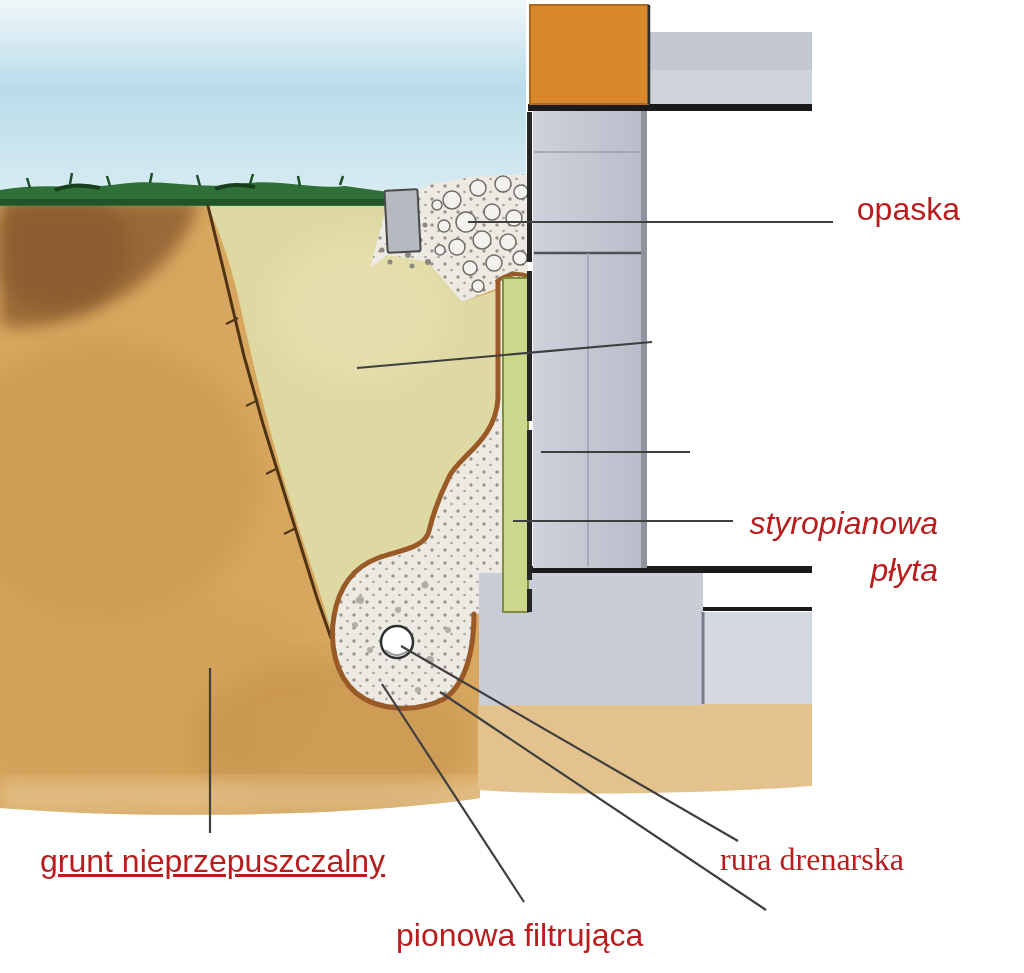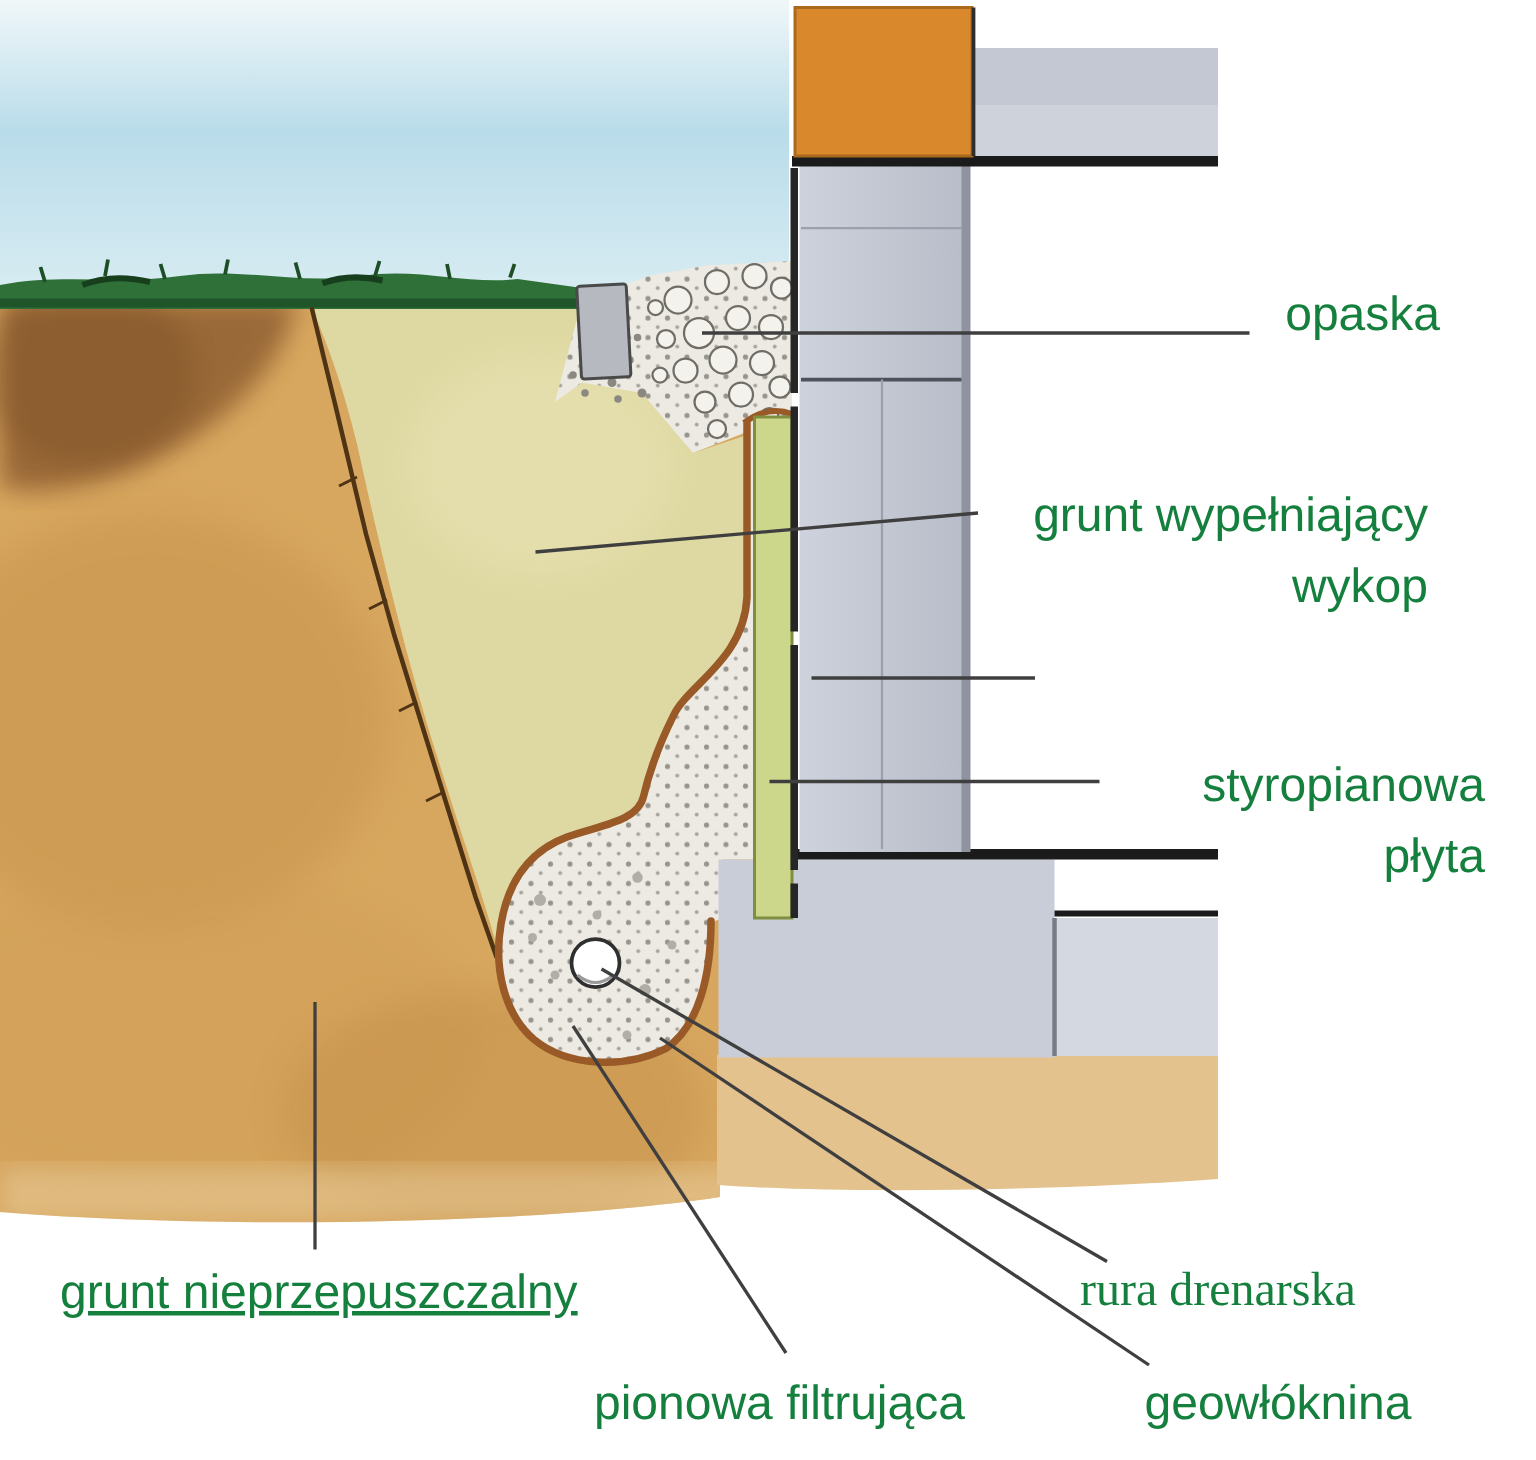--- a/index.html
+++ b/index.html
@@ -1,19 +1,19 @@
 <!DOCTYPE html>
 <html><head>
 <meta charset="utf-8">
 <style>
   html,body{margin:0;padding:0;background:#fff;}
   .stage{position:relative;width:1024px;height:973px;background:#fff;overflow:hidden;
          font-family:"Liberation Sans",sans-serif;}
   .stage svg{position:absolute;left:0;top:0;}
-  .lbl{position:absolute;font-size:32px;font-weight:500;color:#15803d;
+  .lbl{position:absolute;font-size:32px;font-weight:500;color:#b91c1c;
        line-height:47px;white-space:nowrap;}
   .lbl.right{text-align:right;}
 </style>
 </head>
 <body>
 
 <div class="stage">
 
 <svg width="1024" height="973" viewBox="0 0 1024 973">
   <defs>
@@ -182,40 +182,33 @@
     <line x1="382" y1="684" x2="524" y2="902"></line>
     <line x1="401" y1="646" x2="738" y2="841"></line>
     <line x1="440" y1="692" x2="766" y2="910"></line>
   </g>
 </svg>
 
 <div class="lbl right" style="left:770px;top:186px;width:190px;">
   <span>opaska</span><br>
 </div>
 
-<div class="lbl right" style="left:560px;top:320px;width:392px;">
-  <span>grunt wypełniający</span><br>
-  <span>wykop</span>
-</div>
-
-
-<div class="lbl right" style="left:736px;top:500px;width:254px;">
+
+
+<div class="lbl right" style="left:684px;top:500px;width:254px;font-style:italic;">
   <span>styropianowa</span><br>
   <span>płyta</span><br>
 </div>
 
 <div class="lbl" style="left:40px;top:838px;text-decoration:underline;">
   <span>grunt nieprzepuszczalny</span>
 </div>
 
 <div class="lbl" style="left:396px;top:912px;">
   <span>pionowa filtrująca</span>
 </div>
 
 <div class="lbl" style="left:720px;top:836px;font-family:Liberation Serif, serif;">
   <span>rura drenarska</span>
 </div>
 
-<div class="lbl" style="left:763px;top:912px;">
-  <span>geowłóknina</span>
-</div>
 
 </div>
 
 </body></html>

